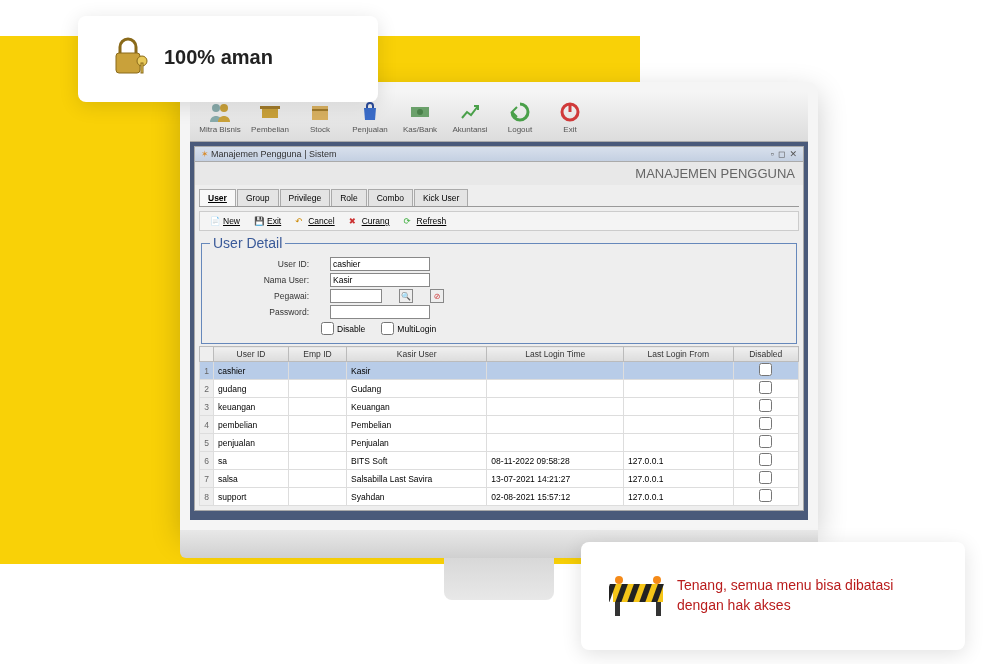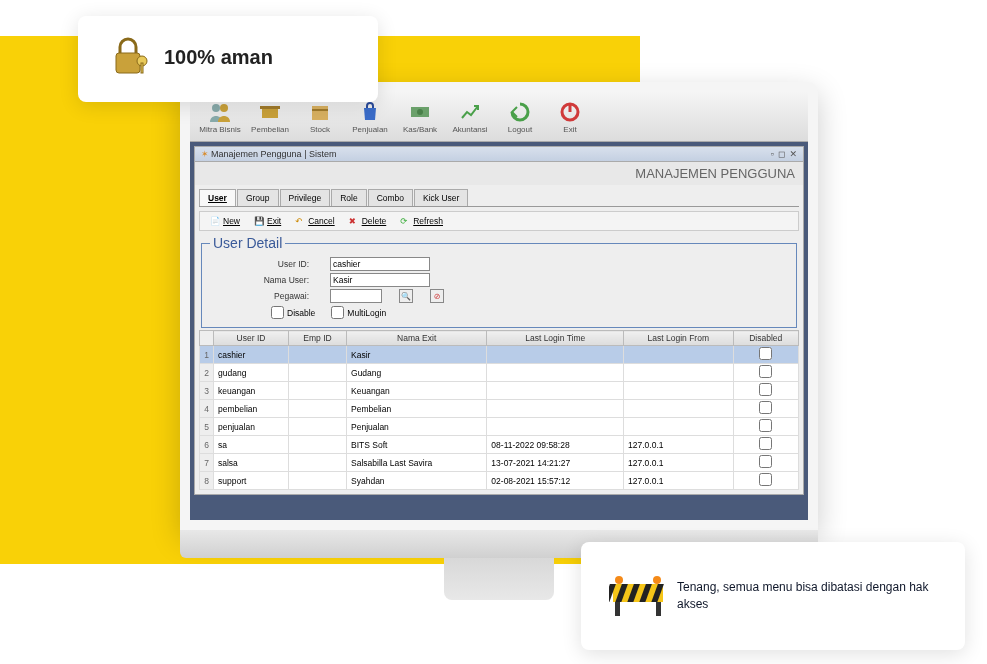--- a/index.html
+++ b/index.html
@@ -4,21 +4,21 @@
 <style>
 * { box-sizing: border-box; margin: 0; padding: 0; }
 body { font-family: Arial, sans-serif; width: 987px; height: 664px; position: relative; background: #fff; overflow: hidden; }
 
 .yellow-bg { position: absolute; left: 0; top: 36px; width: 640px; height: 528px; background: #F9D107; z-index: 1; }
 
 .callout { position: absolute; background: #fff; border-radius: 8px; box-shadow: 0 4px 20px rgba(0,0,0,0.12); display: flex; align-items: center; padding: 18px 28px; z-index: 10; gap: 10px; }
 .callout-top { top: 16px; left: 78px; width: 300px; height: 86px; }
 .callout-bottom { bottom: 14px; right: 22px; width: 384px; height: 108px; }
 .callout h3 { font-size: 20px; font-weight: 700; color: #222; margin-bottom: 4px; }
-.callout p { font-size: 12px; color: #0f172a; line-height: 1.4; }
+.callout p { font-size: 14px; color: #b91c1c; line-height: 1.4; }
 
 .lock-icon svg { width: 48px; height: 48px; }
 .barrier-icon svg { width: 58px; height: 48px; }
 
 .monitor { position: absolute; left: 180px; top: 82px; width: 638px; height: 516px; z-index: 5; }
 .monitor-bezel { width: 100%; height: 448px; background: #f5f5f5; border-radius: 10px 10px 0 0; padding: 10px; box-shadow: 0 10px 30px rgba(0,0,0,0.2); }
 .monitor-screen { width: 100%; height: 100%; background: #4a5a7a; overflow: hidden; font-size: 9px; }
 .monitor-base { width: 100%; height: 28px; background: linear-gradient(#e8e8e8,#d0d0d0); border-radius: 0 0 6px 6px; }
 .monitor-stand { width: 110px; height: 42px; background: linear-gradient(#d8d8d8,#e8e8e8); margin: 0 auto; border-radius: 0 0 8px 8px; }
 
@@ -40,21 +40,21 @@
 .action-btn { display: flex; align-items: center; gap: 3px; cursor: pointer; padding: 1px 4px; }
 .action-btn .aic { width: 10px; height: 10px; }
 
 fieldset.user-detail { border: 1px solid #6688bb; margin: 2px; padding: 4px 8px 8px; font-size: 8.5px; }
 fieldset.user-detail legend { color: #3a5a99; font-size: 14px; padding: 0 3px; }
 .form-row { display: flex; align-items: center; margin: 2px 0; gap: 15px; }
 .form-row label { width: 105px; text-align: right; padding-right: 6px; color: #333; }
 .form-row input[type=text], .form-row input[type=password] { height: 14px; border: 1px solid #888; font-size: 8.5px; padding: 0 2px; background: #fff; }
 .form-row .w1 { width: 100px; }
 .form-row .w2 { width: 52px; }
-.chk-row { display: flex; gap: 16px; margin-left: 61px; margin-top: 3px; align-items: center; }
+.chk-row { display: flex; gap: 16px; margin-left: 111px; margin-top: 3px; align-items: center; }
 .chk-row label { display: flex; align-items: center; gap: 3px; }
 .mini-btn { width: 14px; height: 14px; border: 1px solid #888; background: #eee; display: inline-flex; align-items: center; justify-content: center; font-size: 8px; cursor: pointer; margin-left: 2px; }
 
 table.user-table { width: 100%; border-collapse: collapse; font-size: 8.5px; background: #fff; }
 table.user-table th { background: linear-gradient(#f0f0f0,#dcdcdc); border: 1px solid #bbb; padding: 2px 4px; text-align: center; font-weight: normal; color: #333; }
 table.user-table td { border: 1px solid #ddd; padding: 1px 4px; height: 14px; }
 table.user-table tr.selected td { background: #b8cce8; }
 table.user-table .rn { width: 14px; text-align: center; background: #eee; color: #666; }
 table.user-table .chk { text-align: center; }
 </style>
@@ -187,21 +187,21 @@
             <span class="action-btn">
                 <span class="aic">💾</span>
                 <u>Exit</u>
               </span>
             <span class="action-btn">
                 <span class="aic" style="color:#c80">↶</span>
                 <u>Cancel</u>
               </span>
             <span class="action-btn">
                 <span class="aic" style="color:#c33">✖</span>
-                <u>Delete</u>
+                <u>Curang</u>
               </span>
             <span class="action-btn">
                 <span class="aic" style="color:#3a3">⟳</span>
                 <u>Refresh</u>
               </span>
           </div>
 
           <fieldset class="user-detail">
             <legend>User Detail</legend>
             <div class="form-row">
@@ -211,39 +211,43 @@
             <div class="form-row">
                 <label>Nama User:</label>
                 <input type="text" class="w1" value="Kasir" style="">
               </div>
             <div class="form-row">
                 <label>Pegawai:</label>
                 <input type="text" class="w2" value="" style="">
                 <span class="mini-btn">🔍</span>
                 <span class="mini-btn" style="color:#c33">⊘</span>
               </div>
+            <div class="form-row">
+                <label>Password:</label>
+                <input type="password" class="w1" style="">
+              </div>
             <div class="chk-row">
               <label>
                   <input type="checkbox" style="">
                   <span>Disable</span>
                 </label>
               <label>
                   <input type="checkbox" style="">
                   <span>MultiLogin</span>
                 </label>
             </div>
           </fieldset>
 
           <table class="user-table">
             <thead>
                 <tr id="thead-row">
                   <th class="rn"></th>
                   <th>User ID</th>
                   <th>Emp ID</th>
-                  <th>Nama Exit</th>
+                  <th>Kasir User</th>
                   <th>Last Login Time</th>
                   <th>Last Login From</th>
                   <th>Disabled</th>
                 </tr>
               </thead>
             <tbody id="user-tbody">
                 <tr class="selected">
                   <td class="rn">1</td>
                   <td>cashier</td>
                   <td></td>

